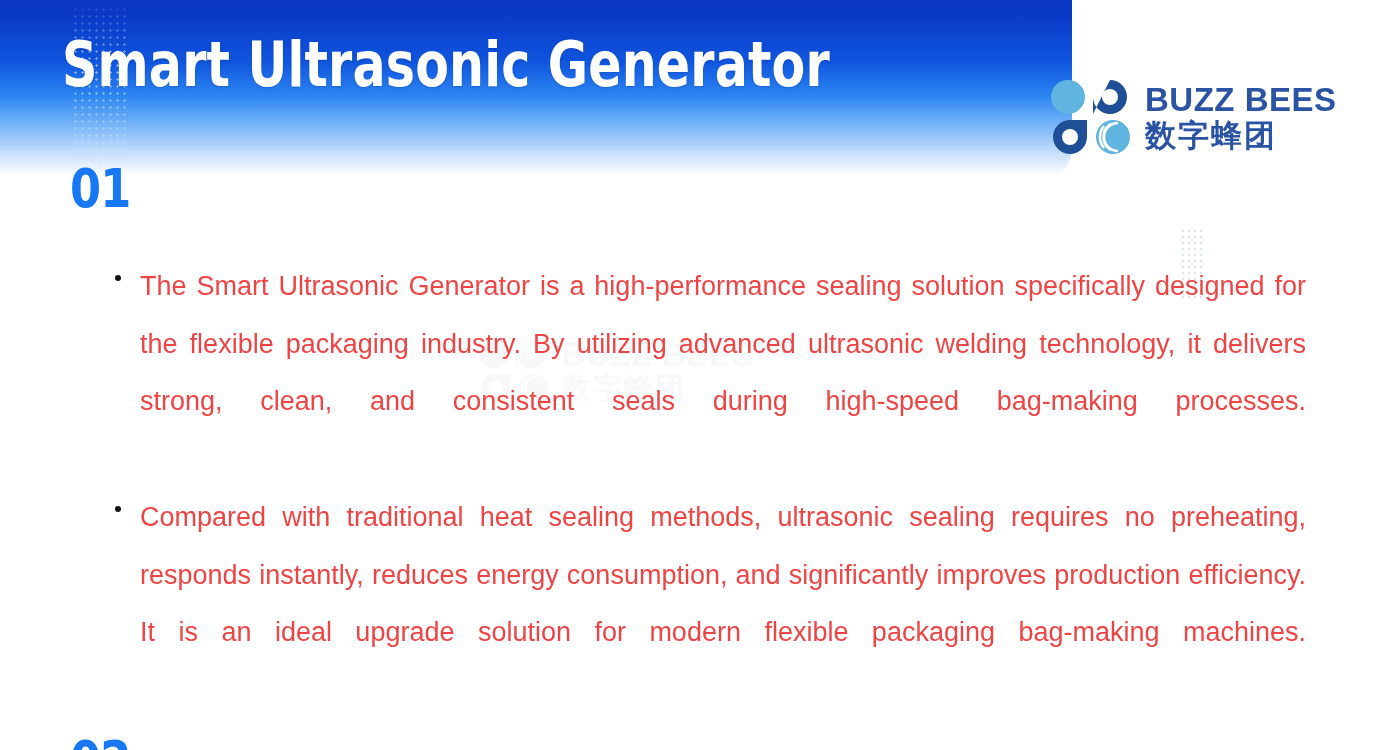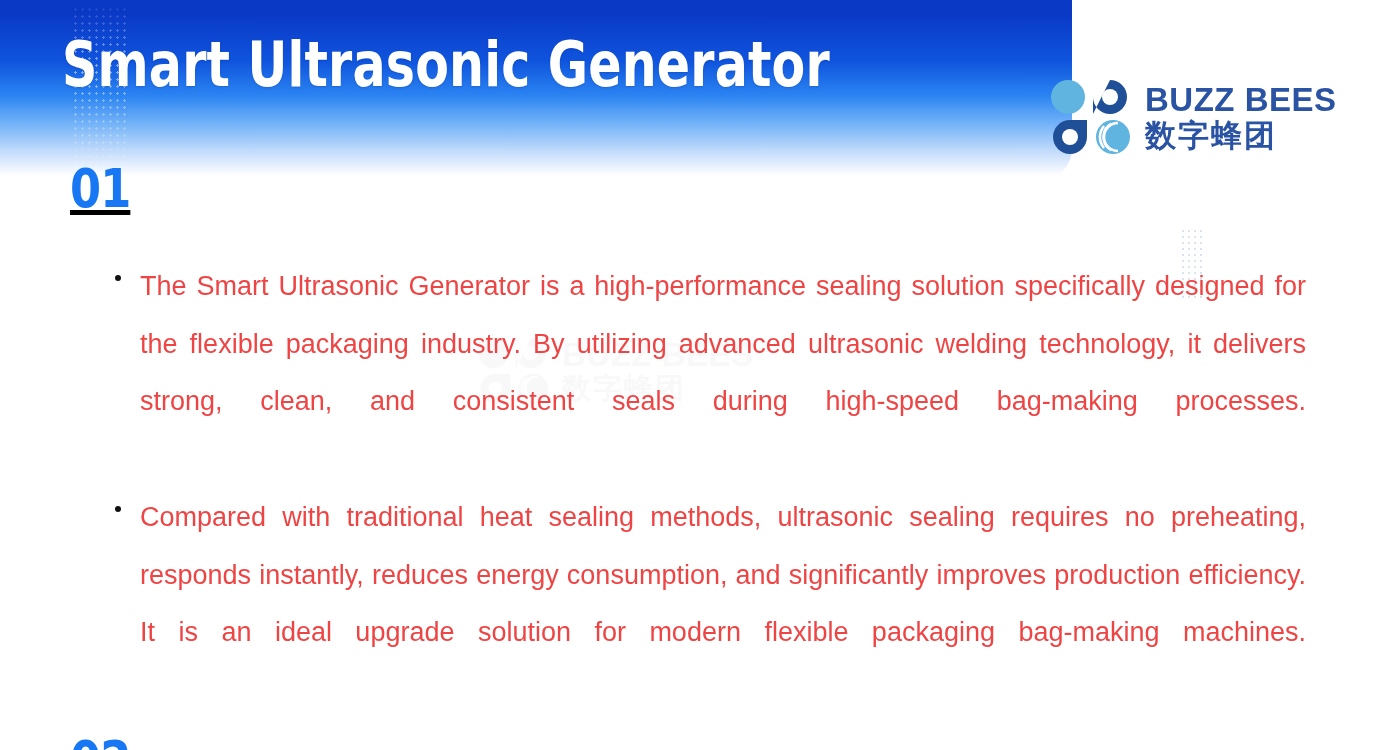--- a/index.html
+++ b/index.html
@@ -105,21 +105,20 @@
   }
 
   
   .section-head {
     position: absolute;
     left: 70px;
     top: 164px;
     display: flex;
     align-items: flex-end;
     gap: 8px;
-    text-decoration: underline;
   }
   .section-num {
     font-family: "DejaVu Sans Condensed", "Liberation Sans Narrow", "Liberation Sans", sans-serif;
     font-size: 54px;
     line-height: 50px;
     font-weight: 700;
     color: #1877f2;
     letter-spacing: -1px;
     transform: scaleX(0.92);
     transform-origin: left bottom;

